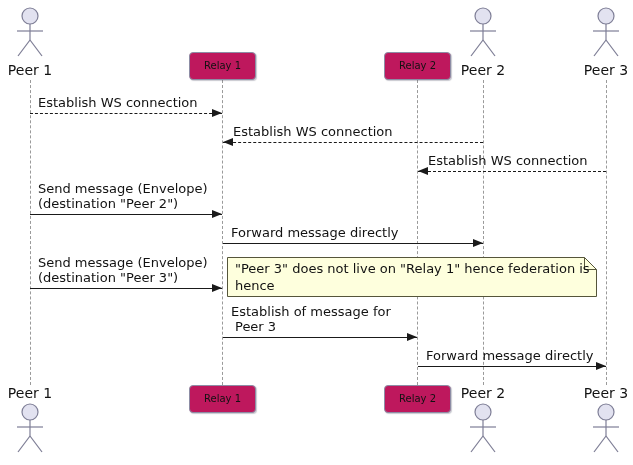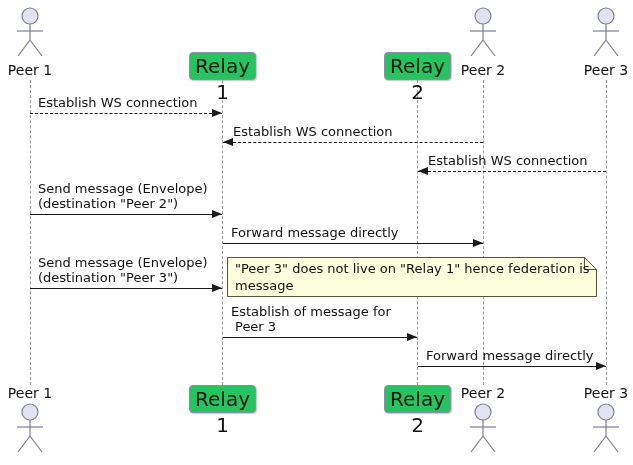--- a/index.html
+++ b/index.html
@@ -3,22 +3,22 @@
 <meta charset="utf-8">
 <style>
   html,body{margin:0;padding:0;background:#ffffff;}
   .diagram{
     position:relative;width:633px;height:465px;background:#ffffff;
     font-family:"DejaVu Sans",sans-serif;color:#121212;overflow:hidden;
   }
   .lifeline{position:absolute;top:80px;height:305px;width:0;border-left:1px dashed #9a9a9a;}
   .pbox{
     position:absolute;width:67px;height:28px;box-sizing:border-box;
-    background:#22c55e;border:1px solid #8d8da5;border-radius:4px;
-    text-align:center;line-height:26px;font-size:20px;
+    background:#be185d;border:1px solid #8d8da5;border-radius:4px;
+    text-align:center;line-height:26px;font-size:10px;
     box-shadow:1px 1px 1px rgba(100,100,120,.35);
   }
   .actor-label{position:absolute;width:120px;text-align:center;font-size:14px;line-height:16px;}
   .stick{position:absolute;}
   .msg-text{position:absolute;font-size:13px;line-height:15px;white-space:nowrap;}
   .msg-line{position:absolute;height:0;}
   .msg-line.solid{border-top:1px solid #1a1a1a;}
   .msg-line.dashed{border-top:1px dashed #1a1a1a;}
   .arr{position:absolute;width:0;height:0;border-top:4px solid transparent;border-bottom:4px solid transparent;}
   .arr.right{border-left:10px solid #1a1a1a;}
@@ -91,21 +91,21 @@
     <div class="arr right" style="left:212px;top:284px"></div>
   </div>
 
   <div>
     <svg class="note-bg" style="left:227px;top:257px" width="370" height="40">
       <path d="M0.5,0.5 L357.5,0.5 L369.5,12.5 L369.5,39.5 L0.5,39.5 Z" fill="#FEFFDD" stroke="#55553A"></path>
       <path d="M357.5,0.5 L357.5,12.5 L369.5,12.5" fill="none" stroke="#55553A"></path>
     </svg>
     <div class="note-text" style="left:235px;top:260px">
       <div>"Peer 3" does not live on "Relay 1" hence federation is</div>
-      <div>message</div>
+      <div>hence</div>
     </div>
   </div>
 
   <div>
     <div class="msg-text" style="left:231px;top:304px">
       <div>Establish of message for</div>
       <div style="padding-left:4px">Peer 3</div>
     </div>
     <div class="msg-line solid" style="left:223px;top:337px;width:194px"></div>
     <div class="arr right" style="left:407px;top:333px"></div>

